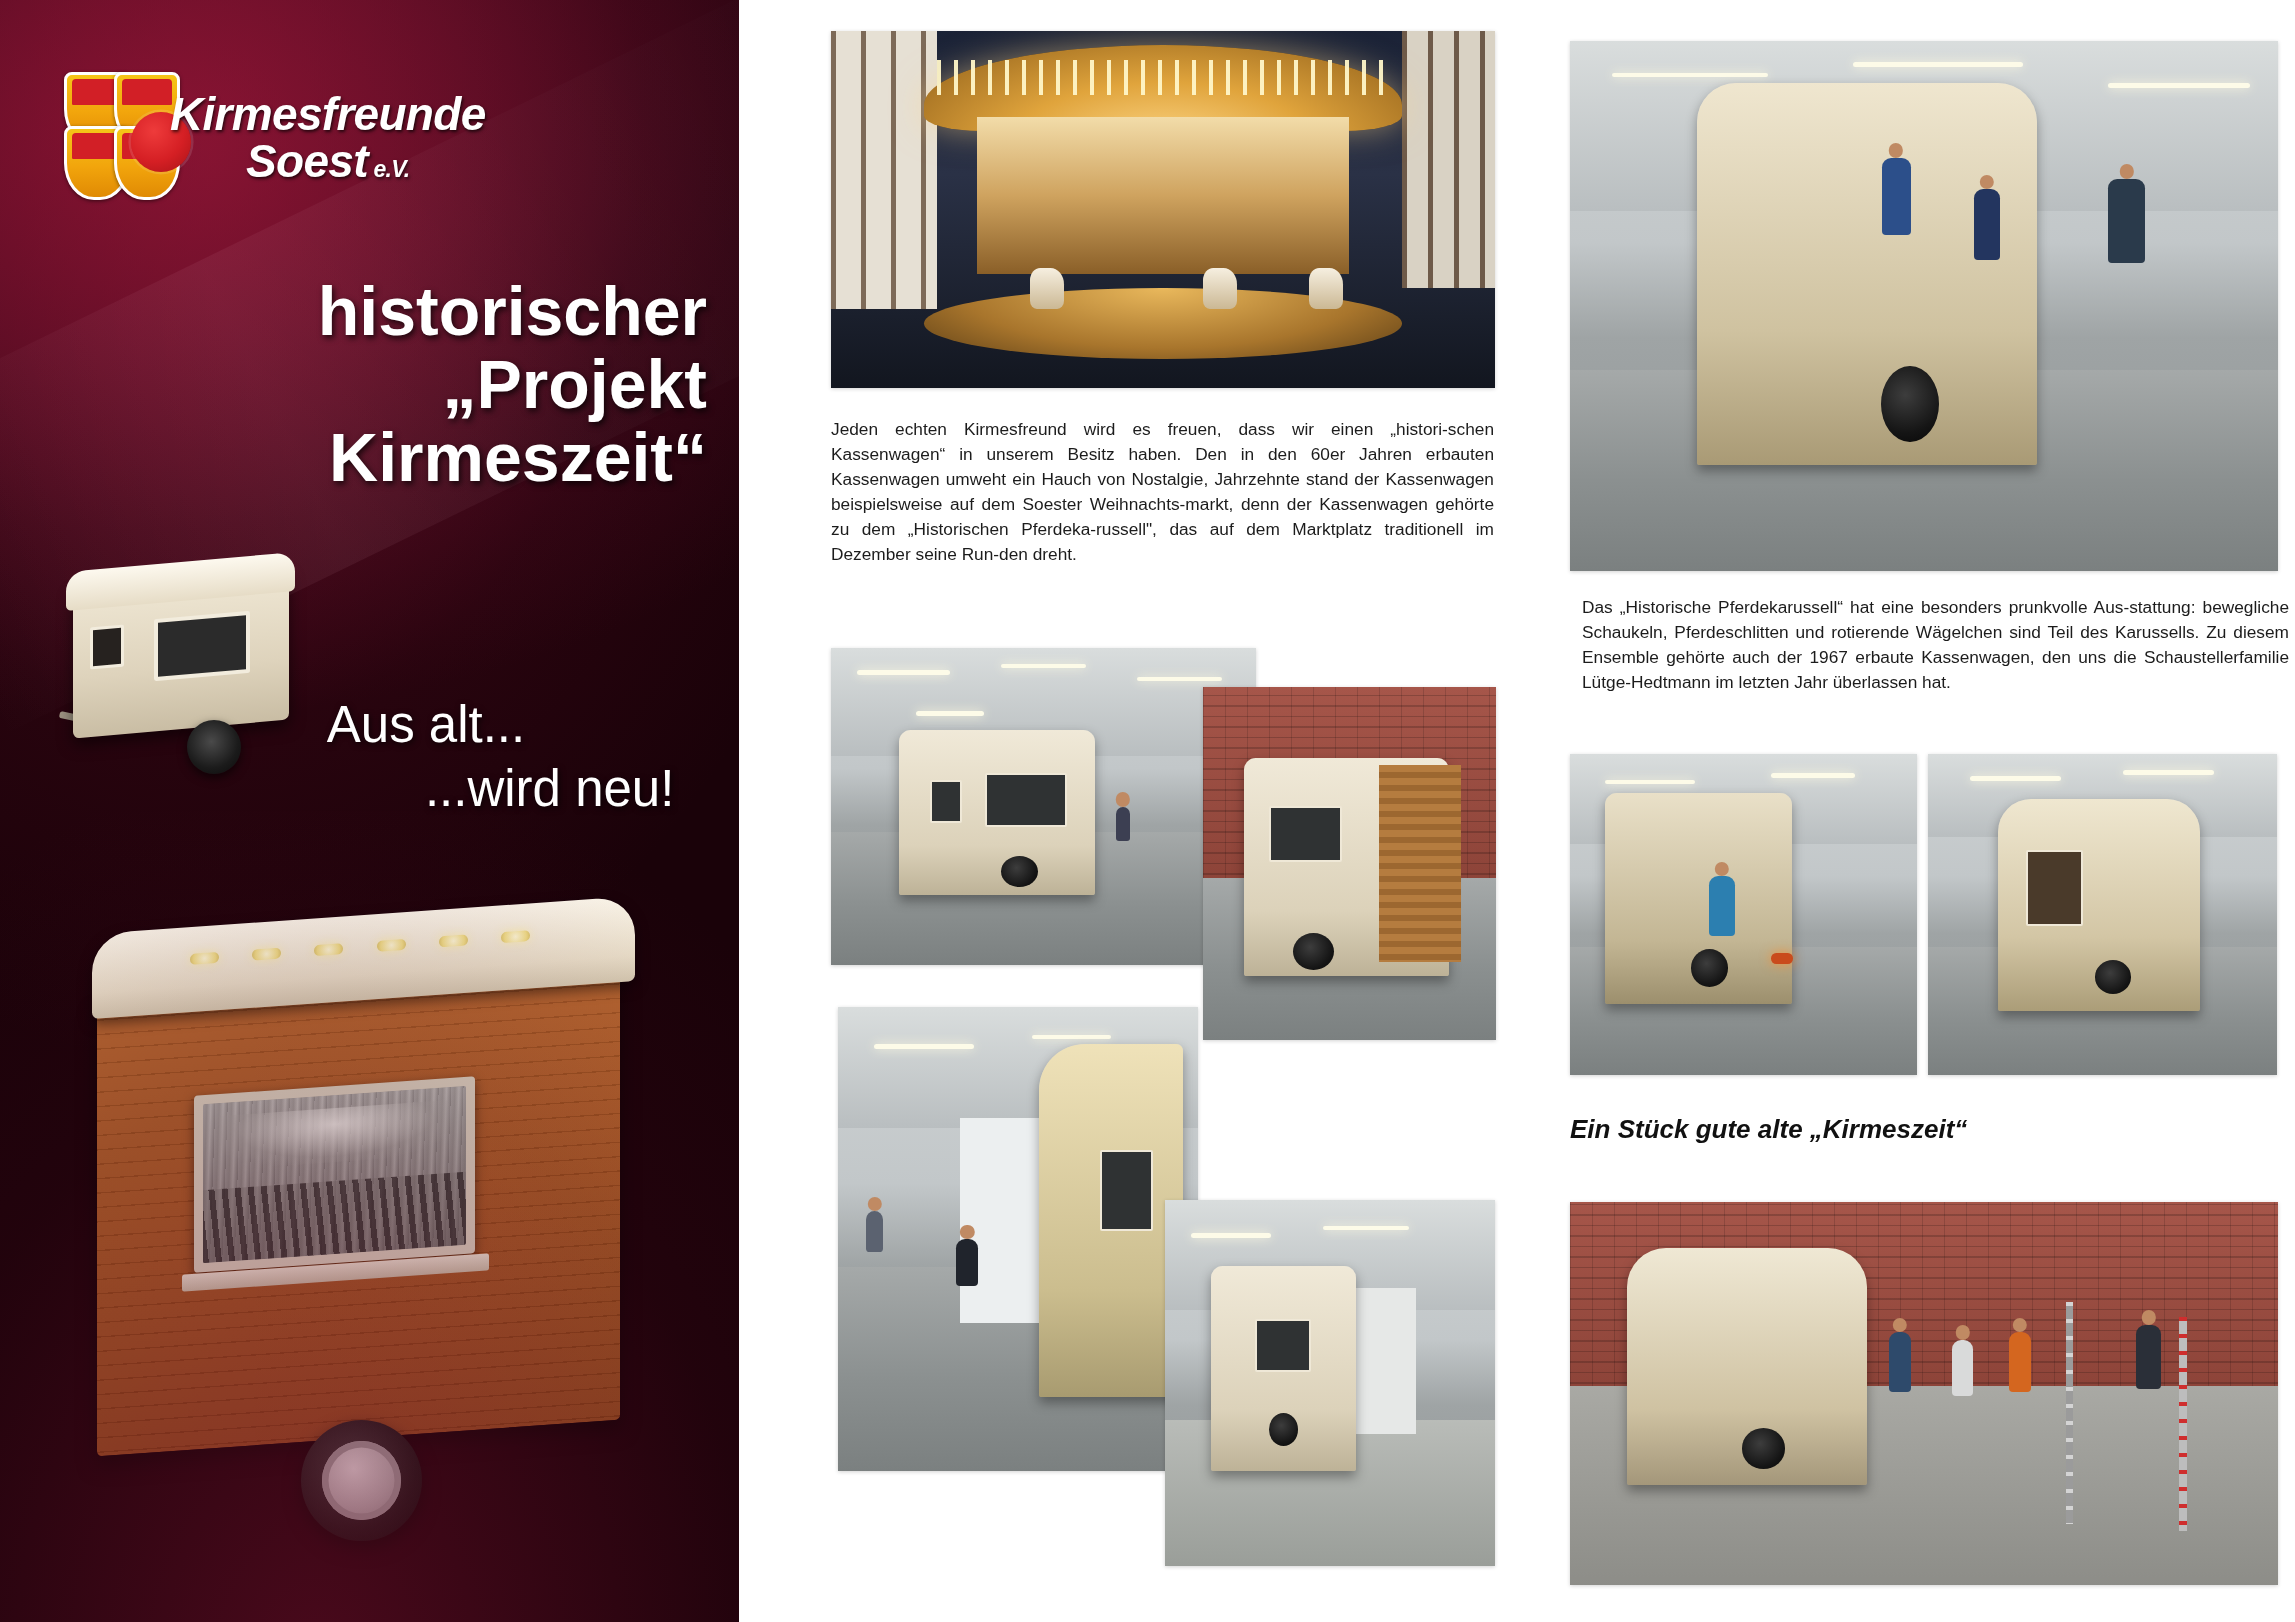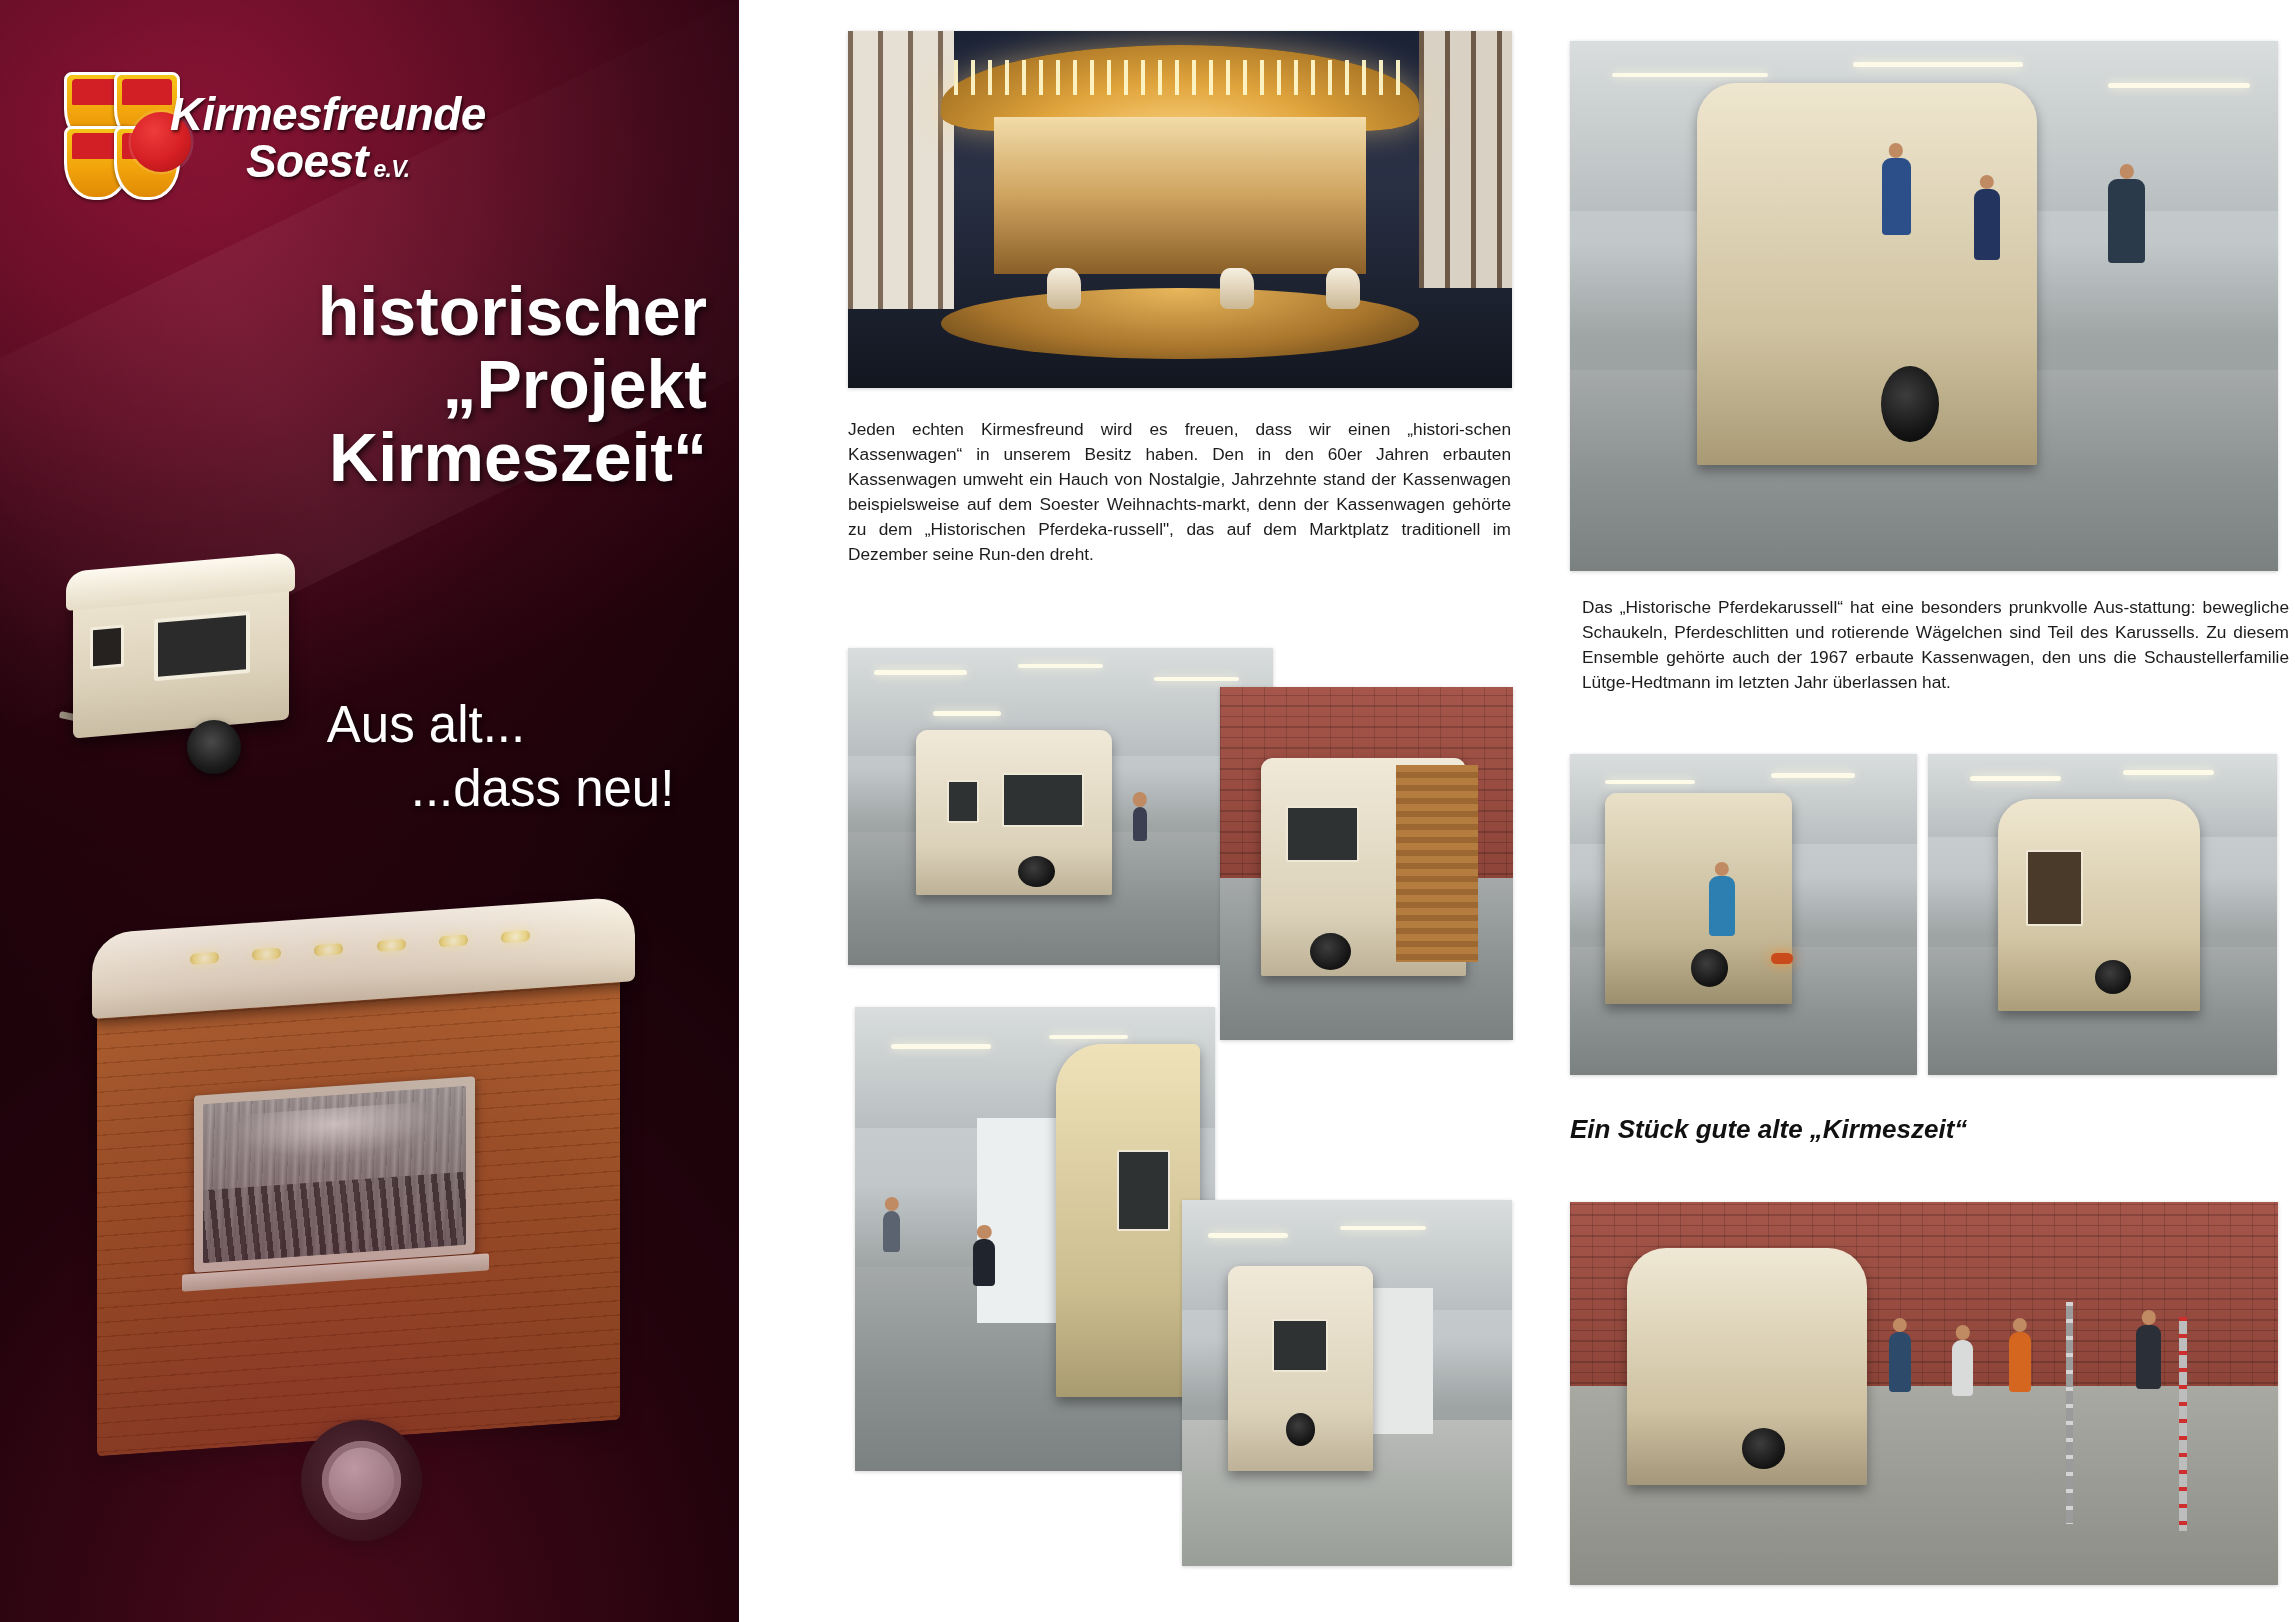--- a/index.html
+++ b/index.html
@@ -353,21 +353,21 @@
     top: 47px;
     width: 27px;
     height: 27px;
     border-radius: 50%;
     background: radial-gradient(circle, #d0d0d0 0%, #9b9b9b 100%);
   }
 
   
   .col-mid {
     position: absolute;
-    left: 848px;
+    left: 831px;
     top: 0;
     width: 746px;
     height: 1198px;
   }
   .col-right {
     position: absolute;
     left: 1570px;
     top: 0;
     width: 707px;
     height: 1622px;
@@ -499,21 +499,21 @@
     <div class="wo-hitch"></div>
     <div class="wo-body"></div>
     <div class="wo-roof"></div>
     <div class="wo-win"></div>
     <div class="wo-win2"></div>
     <div class="wo-wheel"></div>
   </div>
 
   <div class="subline">
     <span class="a">Aus alt...</span>
-    <span class="b">...dass neu!</span>
+    <span class="b">...wird neu!</span>
   </div>
 
   <div class="wagon-new">
     <div class="wn-body"></div>
     <div class="wn-roof"></div>
     <div class="wn-lights">
       <i></i>
         <i></i>
         <i></i>
         <i></i>

